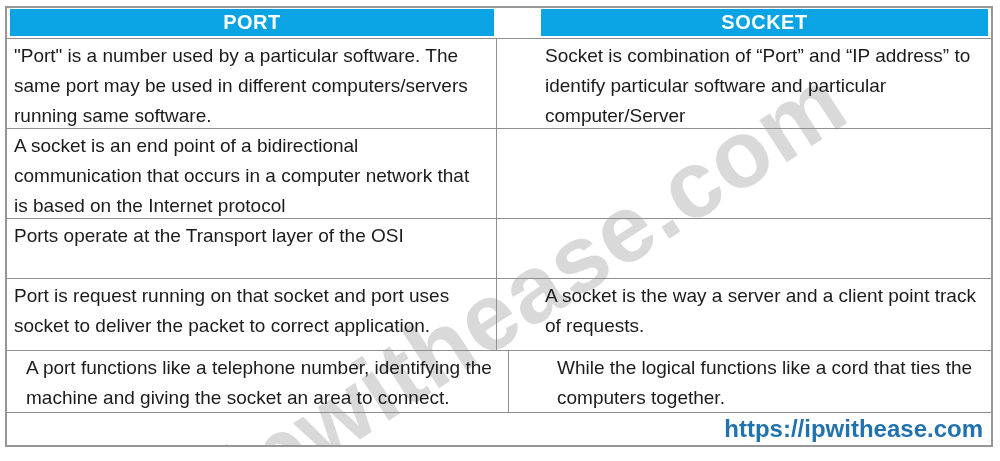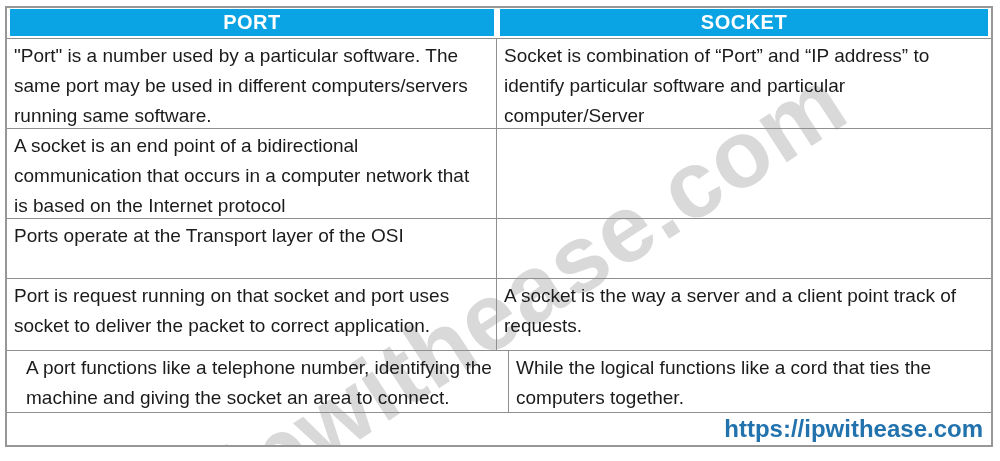--- a/index.html
+++ b/index.html
@@ -31,21 +31,21 @@
     left: 165px; top: 226px;
     transform: rotate(-33deg);
     font-size: 95px;
     font-weight: 700;
     letter-spacing: 1px;
     color: var(--watermark);
     white-space: nowrap;
     z-index: 1;
     pointer-events: none;
   }
-  .hdr-row, .row, .footer-row { position: relative; z-index: 2; }
+  .hdr-row, .row, .footer-row { position: relative; z-index: 2; gap: 41px; }
   .hdr-row {
     display: grid;
     grid-template-columns: 490px 1fr;
     border-bottom: 1px solid var(--border);
     background: transparent;
     height: 31px;
   }
   .hdr-cell {
     margin: 1px 3px 2px 3px;
     background: var(--header-bg);

